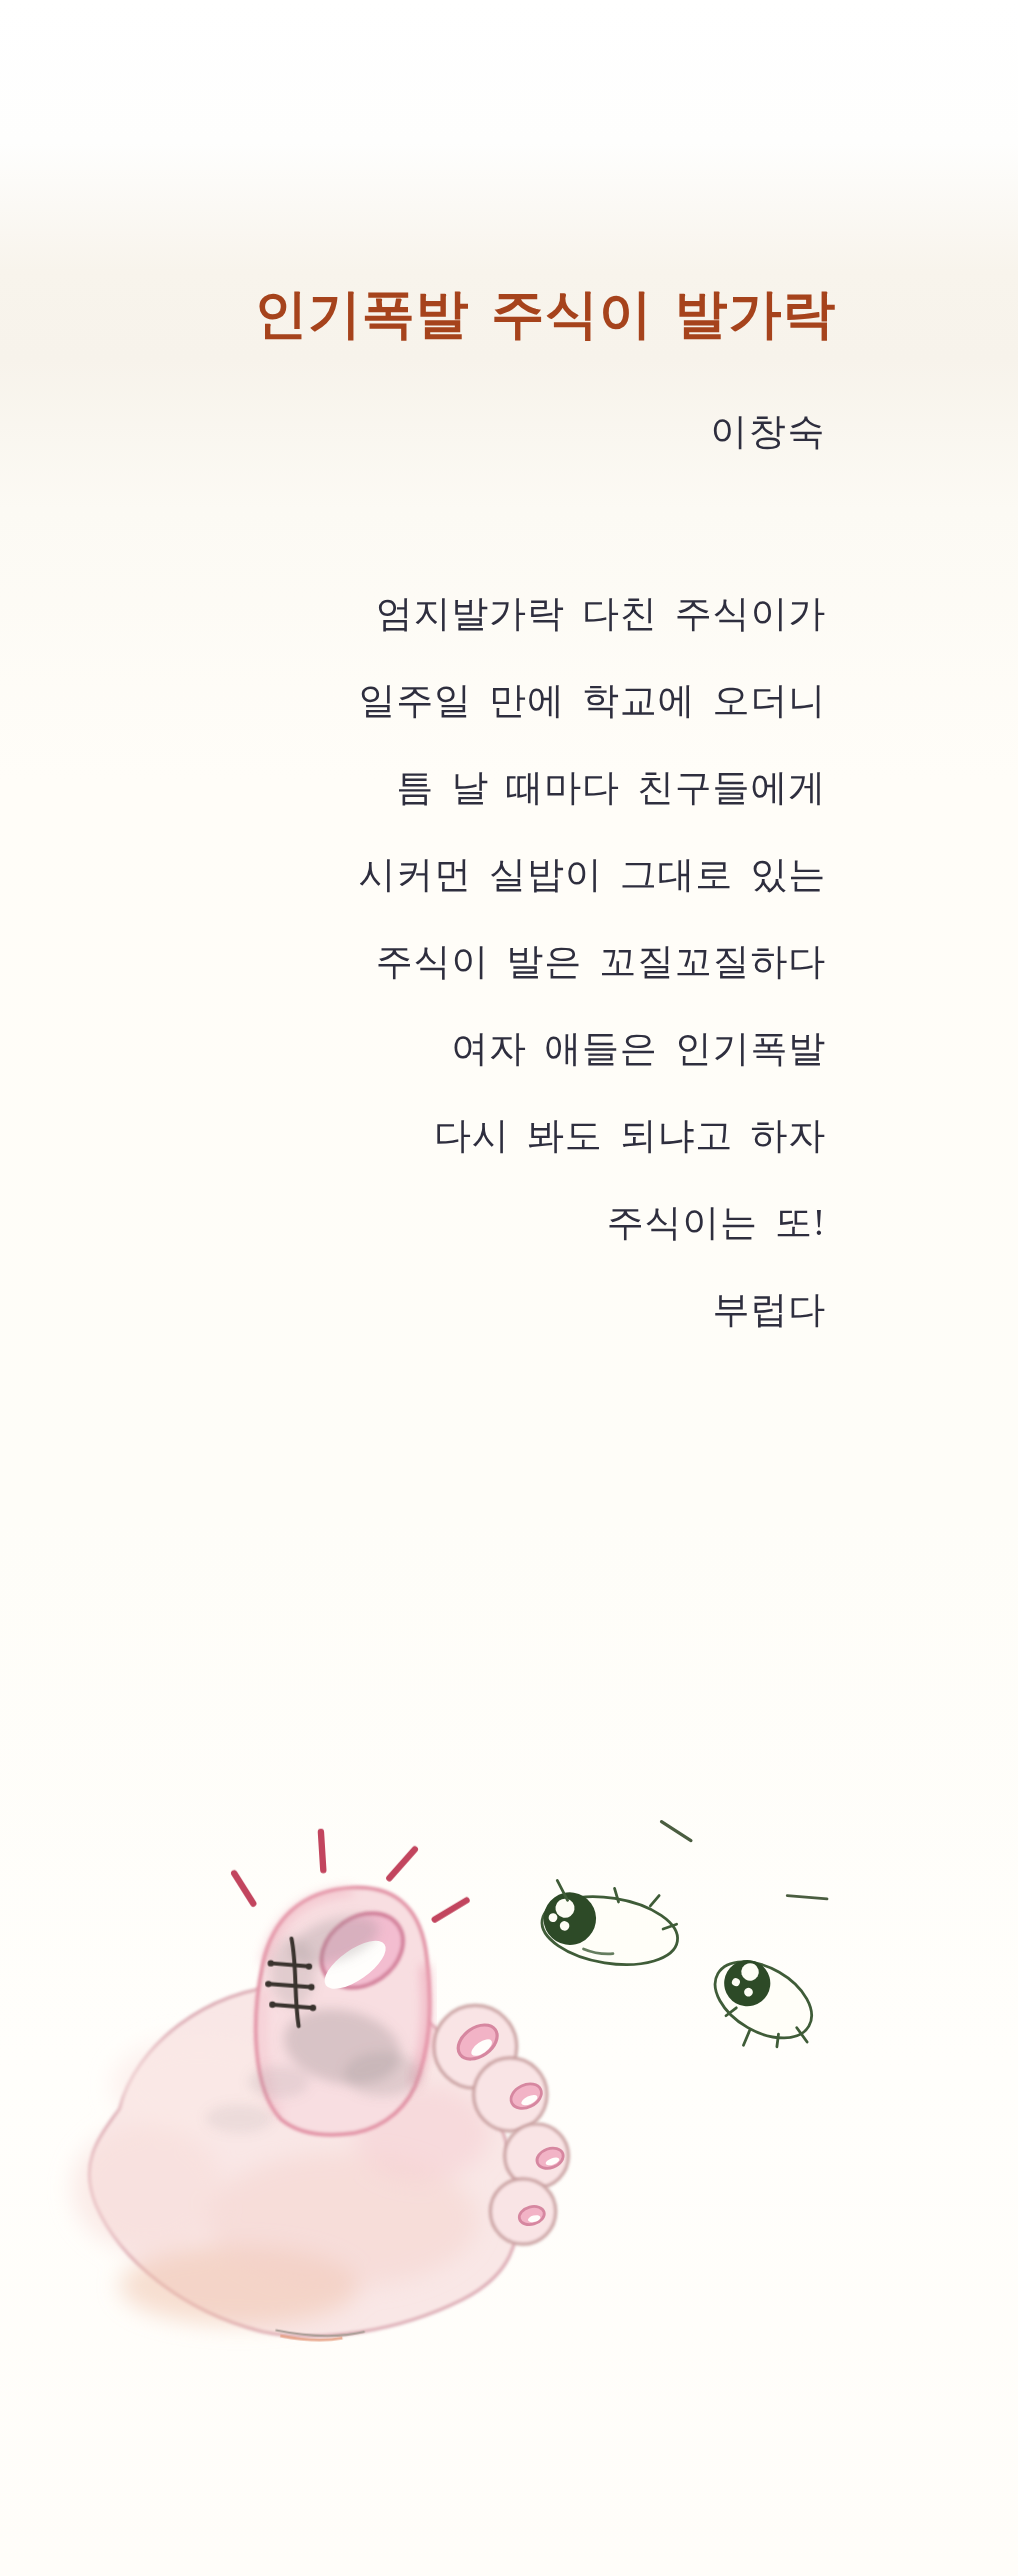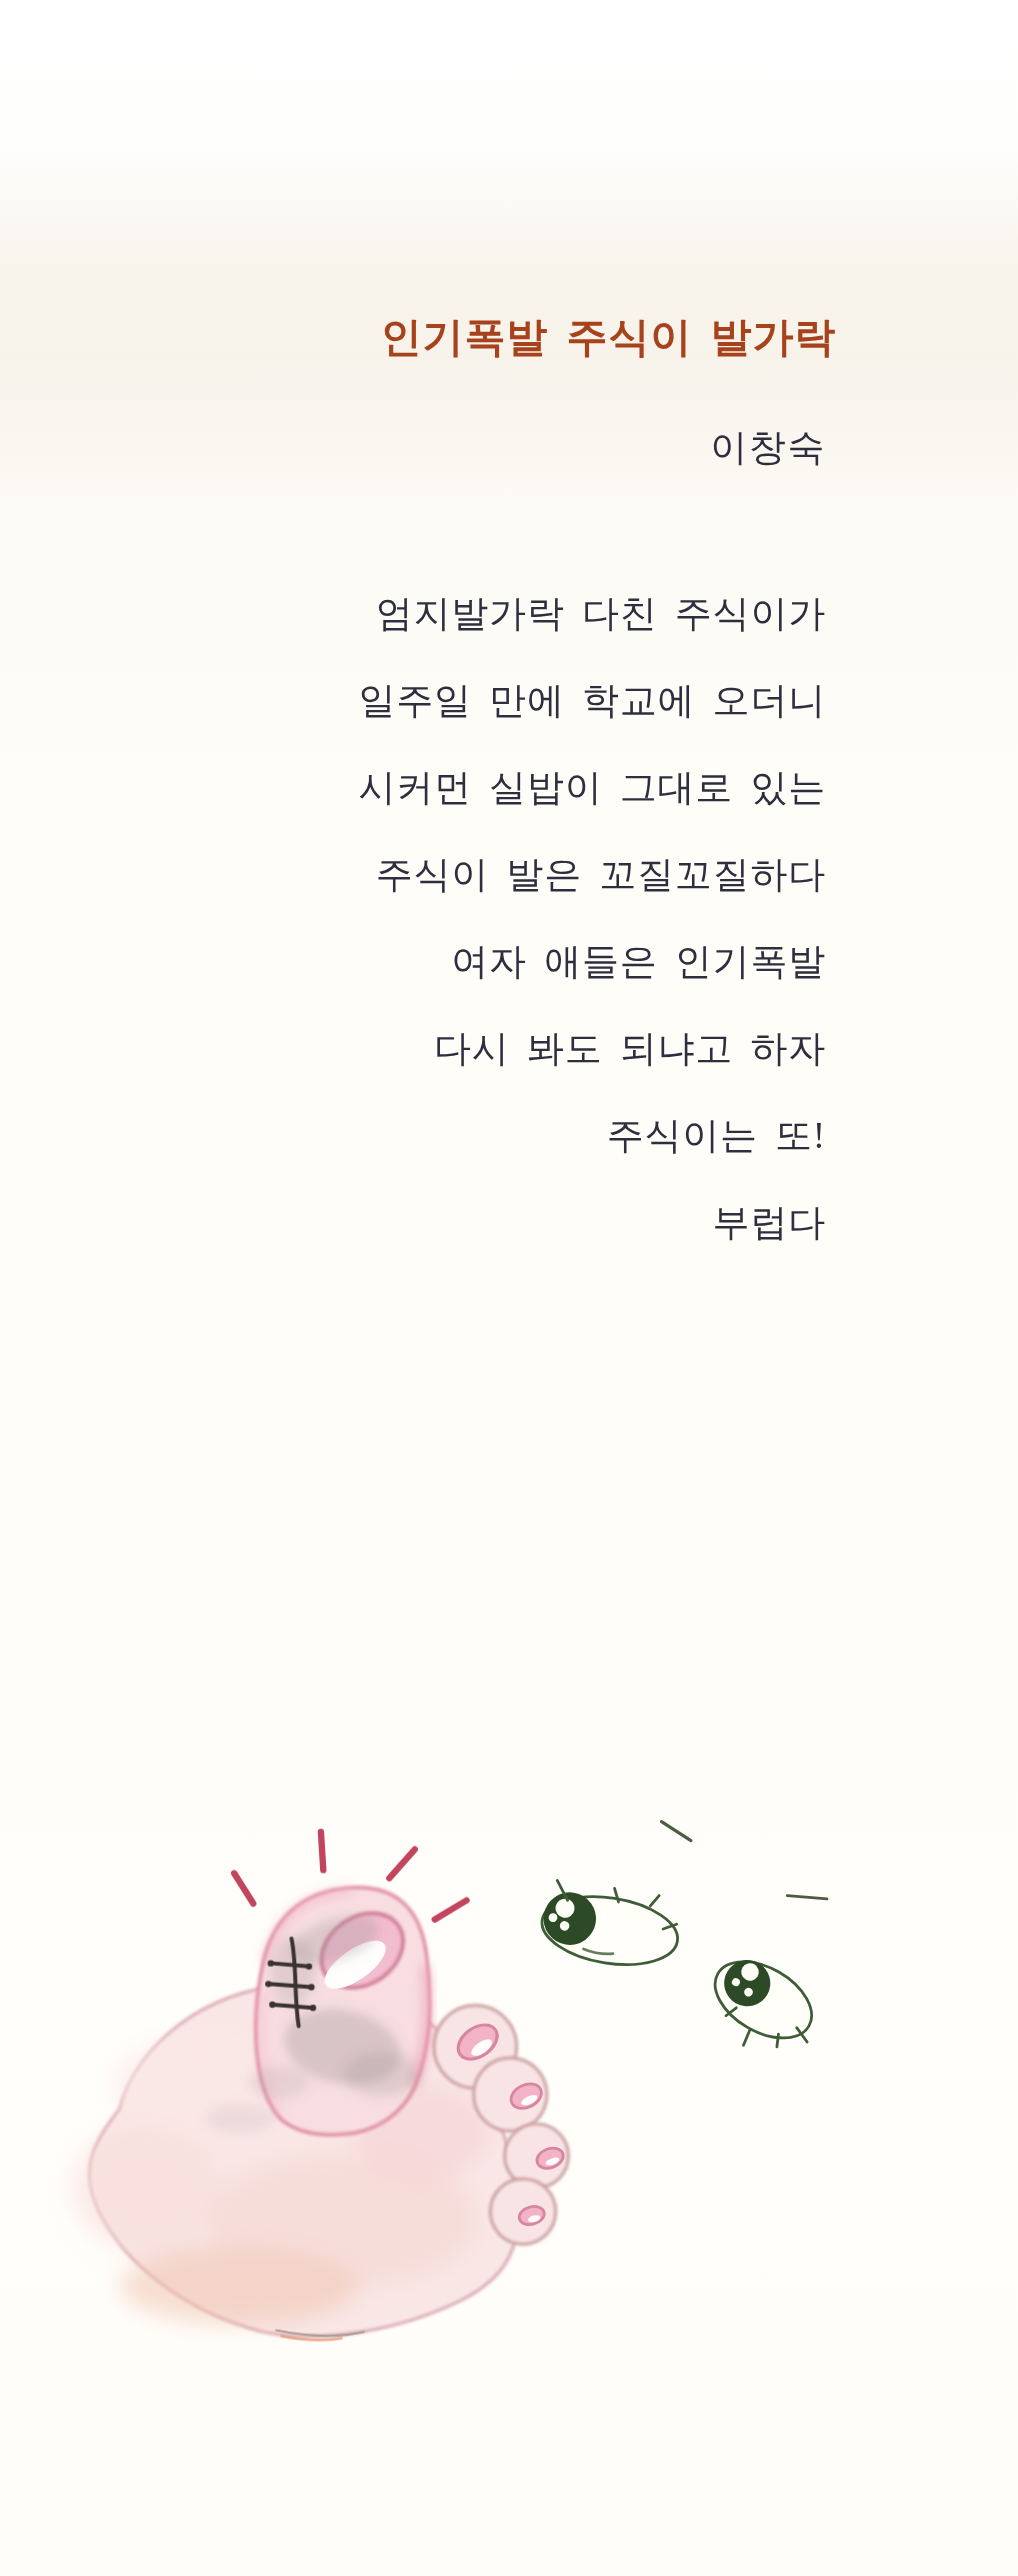--- a/index.html
+++ b/index.html
@@ -17,36 +17,36 @@
       #f7f3eb 358px,
       #fcfaf4 509px,
       var(--background-base, #fffdf8) 780px,
       #fefdf8 1512px,
       #fffefb 2069px,
       #fffdf9 2576px);
   }
 
   .poem-title {
     position: absolute;
-    top: 303px;
+    top: 280px;
     right: 183px;
     margin: 0;
     white-space: nowrap;
     font-family: "Liberation Sans", "DejaVu Sans", sans-serif;
     font-weight: 700;
-    font-size: 41px;
+    font-size: 53px;
     line-height: 68px;
     letter-spacing: 0.8px;
     word-spacing: 6.4px;
     color: var(--title, #a6431c);
   }
 
   .poem-author {
     position: absolute;
-    top: 427px;
+    top: 411px;
     right: 193px;
     white-space: nowrap;
     font-size: 37px;
     line-height: 41px;
     letter-spacing: 1.6px;
     color: var(--ink, #2e2e3e);
   }
 
   .poem-body {
     position: absolute;
@@ -75,20 +75,21 @@
 
 <div class="page">
 
   <h1 class="poem-title">인기폭발 주식이 발가락</h1>
 
   <div class="poem-author">이창숙</div>
 
   <div class="poem-body">
     <div class="poem-line">엄지발가락 다친 주식이가</div>
     <div class="poem-line">일주일 만에 학교에 오더니</div>
+    <div class="poem-line">틈 날 때마다 친구들에게</div>
     <div class="poem-line">시커먼 실밥이 그대로 있는</div>
     <div class="poem-line">주식이 발은 꼬질꼬질하다</div>
     <div class="poem-line">여자 애들은 인기폭발</div>
     <div class="poem-line">다시 봐도 되냐고 하자</div>
     <div class="poem-line">주식이는 또!</div>
     <div class="poem-line">부럽다</div>
   </div>
 
   <svg class="illustration-layer" viewBox="0 0 1280 3237" width="1019" height="2576" xmlns="http://www.w3.org/2000/svg" aria-hidden="true">
     <defs>

